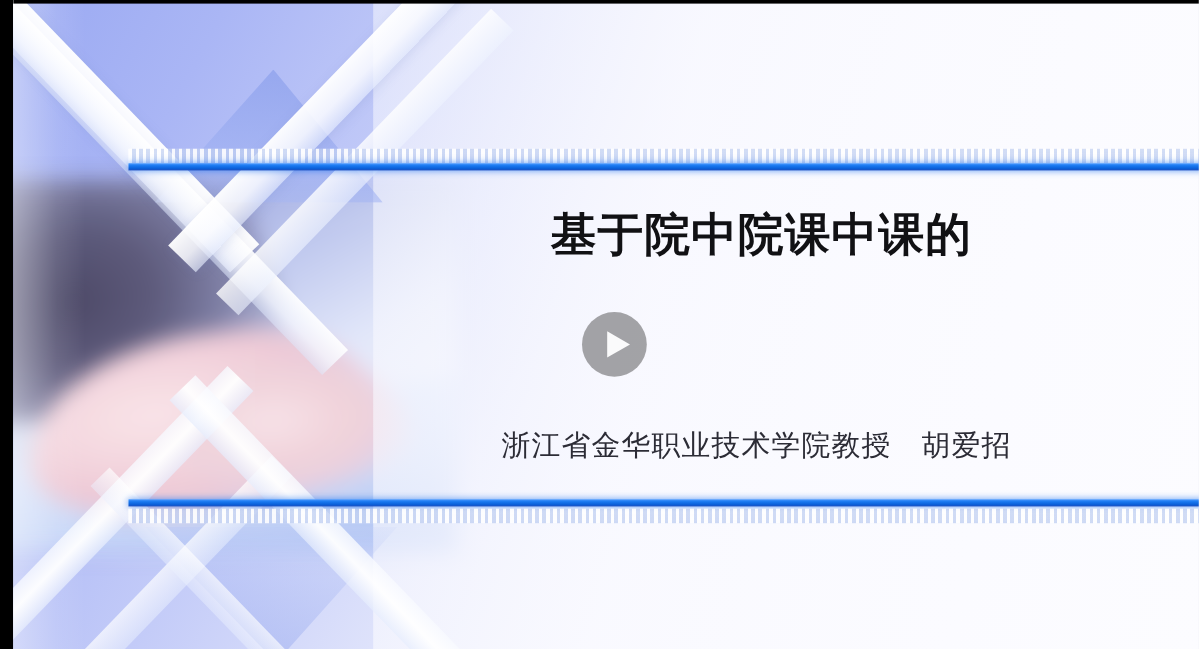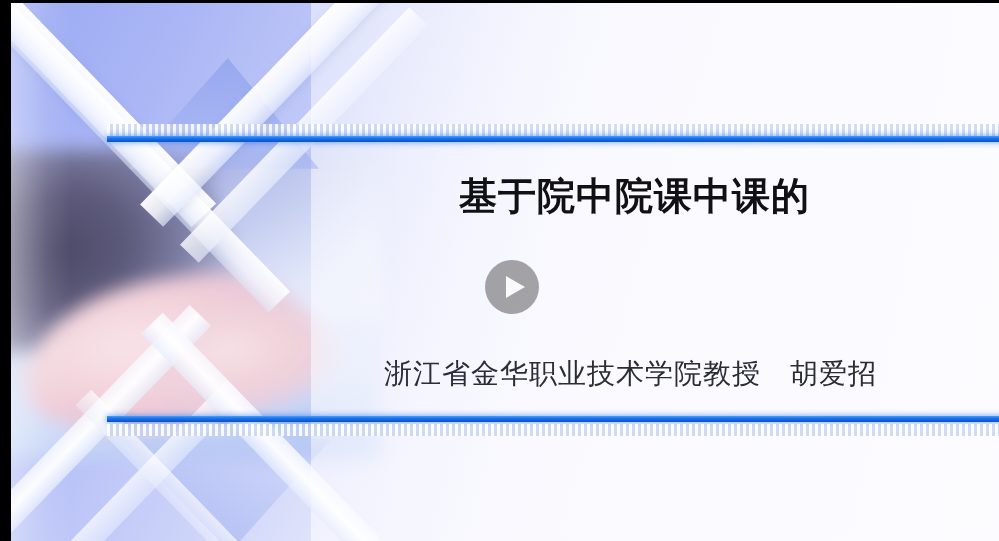--- a/index.html
+++ b/index.html
@@ -258,21 +258,21 @@
     white-space: nowrap;
   }
   .title-line-1 { margin-left: 8px; }
   .title-line-2 { margin-left: 8px; }
 
   .presenter {
     position: absolute;
     left: 300px; right: 60px; top: 355px;
     text-align: center;
     color: #2c2c36;
-    font-size: 28px;
+    font-size: 24px;
     letter-spacing: 1px;
     white-space: nowrap;
   }
 
   
   .play-button {
     position: absolute;
     left: 474px; top: 260px;
     width: 54px; height: 54px;
     border-radius: 50%;

